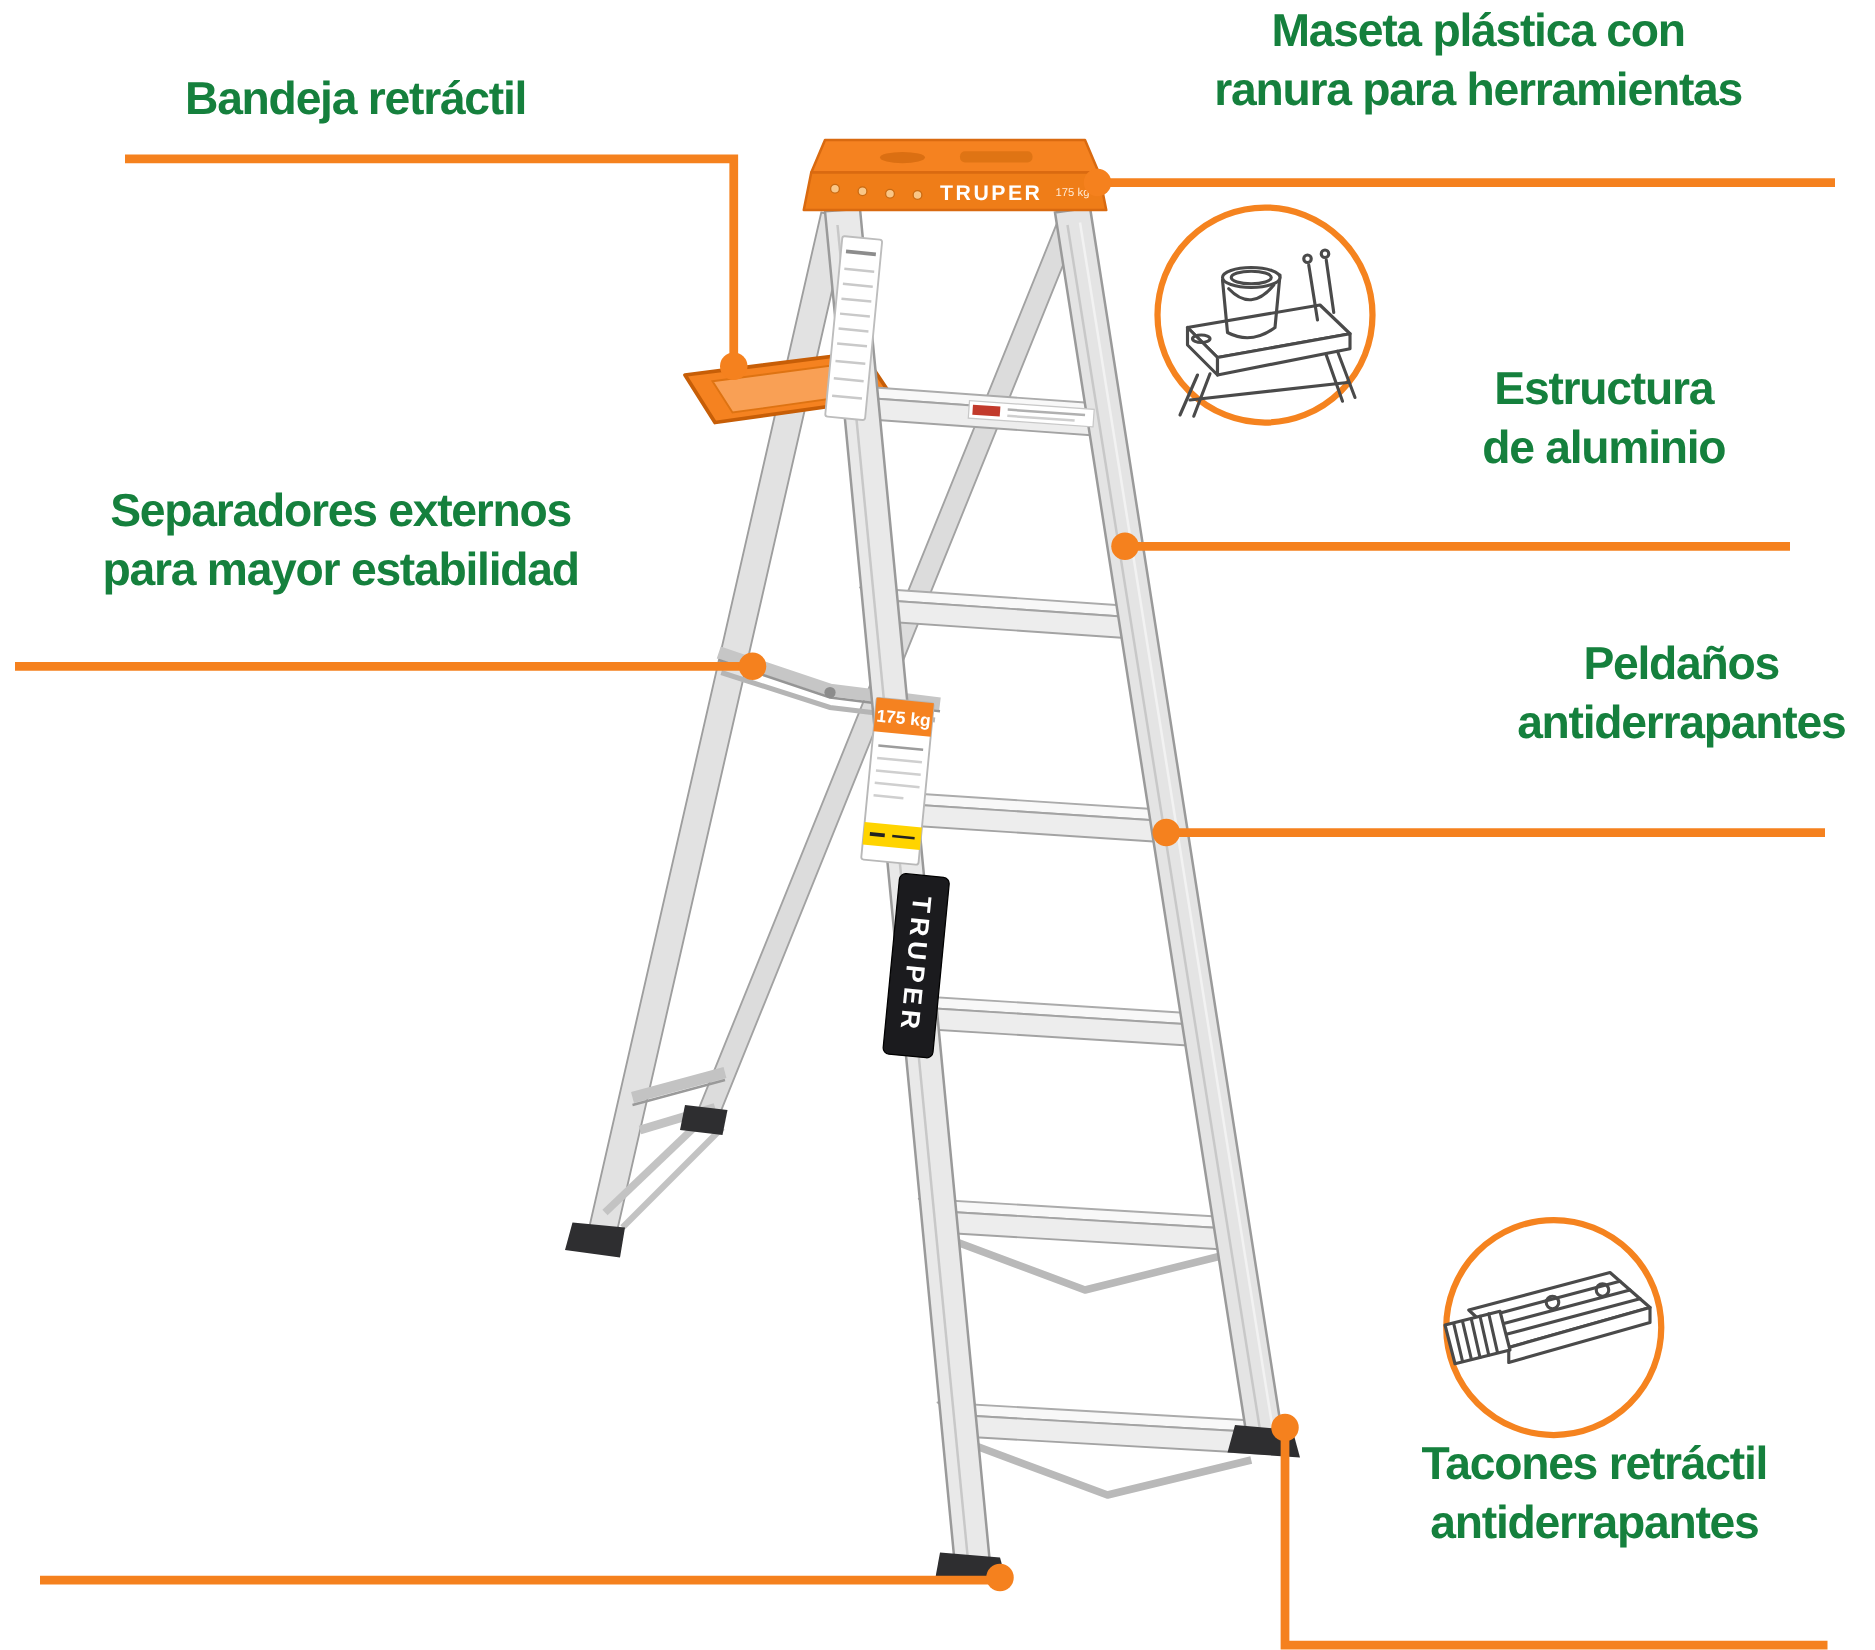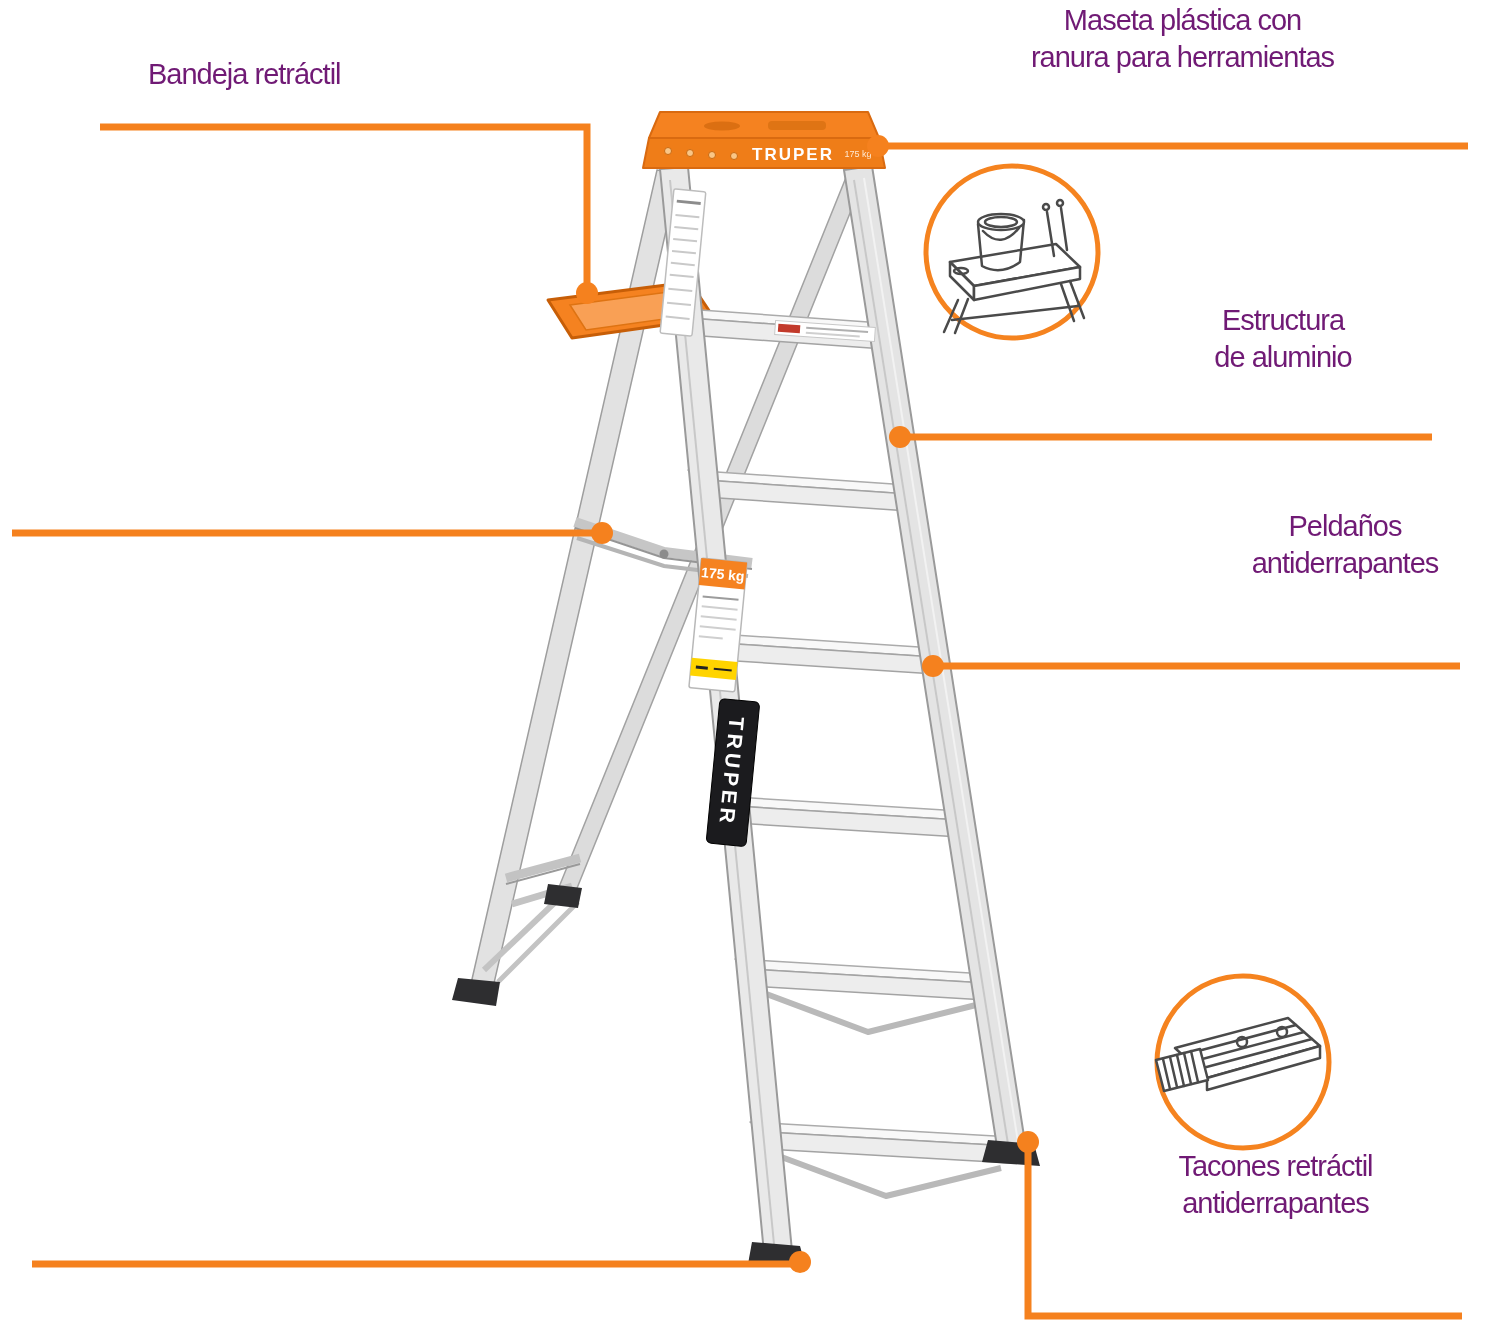--- a/index.html
+++ b/index.html
@@ -2,22 +2,22 @@
 <html><head>
 <meta charset="utf-8">
 <style>
   html,body{margin:0;padding:0;background:#ffffff;}
   .stage{
     position:relative;width:1500px;height:1320px;background:#ffffff;
     font-family:"Liberation Sans",sans-serif;overflow:hidden;
   }
   .scene{position:absolute;left:0;top:0;}
   .callout{
-    position:absolute;font-weight:normal;font-size:29px;line-height:1.26;
-    color:#701a75;white-space:pre-line;letter-spacing:-1px;
+    position:absolute;font-weight:bold;font-size:37px;line-height:1.26;
+    color:#15803d;white-space:pre-line;letter-spacing:-1px;
   }
   .ta-c{text-align:center;}
   .ta-l{text-align:left;}
 </style>
 </head>
 <body>
 
 <div class="stage">
 
   <svg class="scene" width="1500" height="1320" viewBox="0 0 1500 1320">
@@ -216,24 +216,26 @@
         <line x1="1191" y1="1051" x2="1198" y2="1082"></line>
       </g>
     </g>
   </svg>
 
   <div class="callout ta-l" style="left:108px;top:56px;width:430px;margin-left:40px;">Bandeja retráctil</div>
 
   <div class="callout ta-c" style="left:890px;top:2px;width:585px;">Maseta plástica con
 ranura para herramientas</div>
 
-  <div class="callout ta-c" style="left:1093px;top:302px;width:380px;">Estructura
+  <div class="callout ta-c" style="left:1093px;top:288px;width:380px;">Estructura
 de aluminio</div>
 
   <div class="callout ta-c" style="left:1150px;top:508px;width:390px;">Peldaños
 antiderrapantes</div>
 
+  <div class="callout ta-c" style="left:0px;top:386px;width:545px;">Separadores externos
+para mayor estabilidad</div>
 
 
   <div class="callout ta-c" style="left:1078px;top:1148px;width:395px;">Tacones retráctil
 antiderrapantes</div>
 
 </div>
 
 </body></html>

